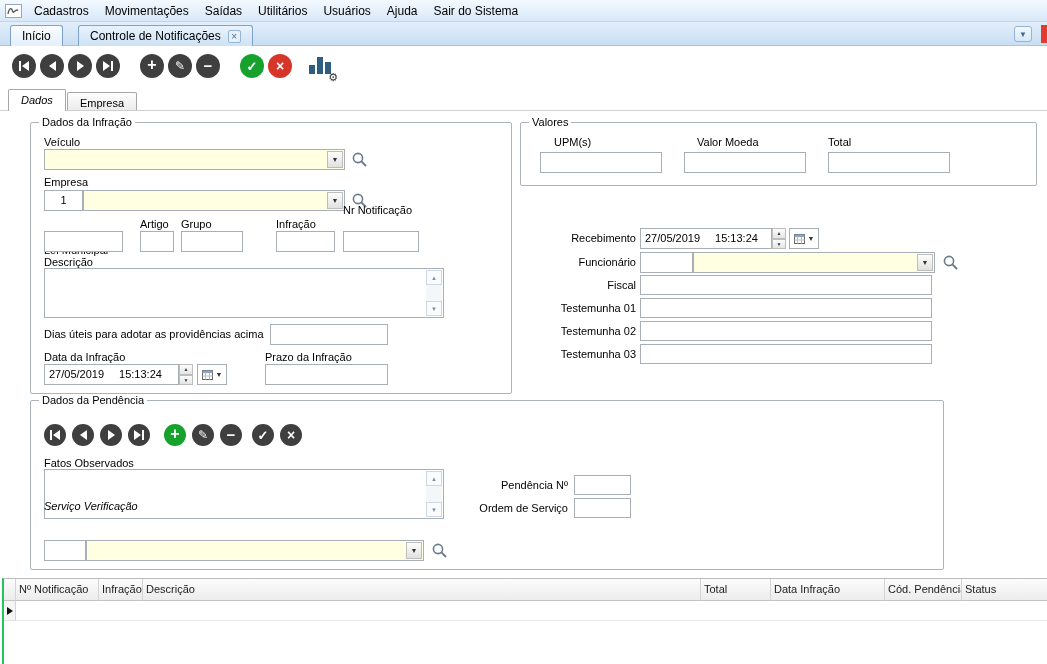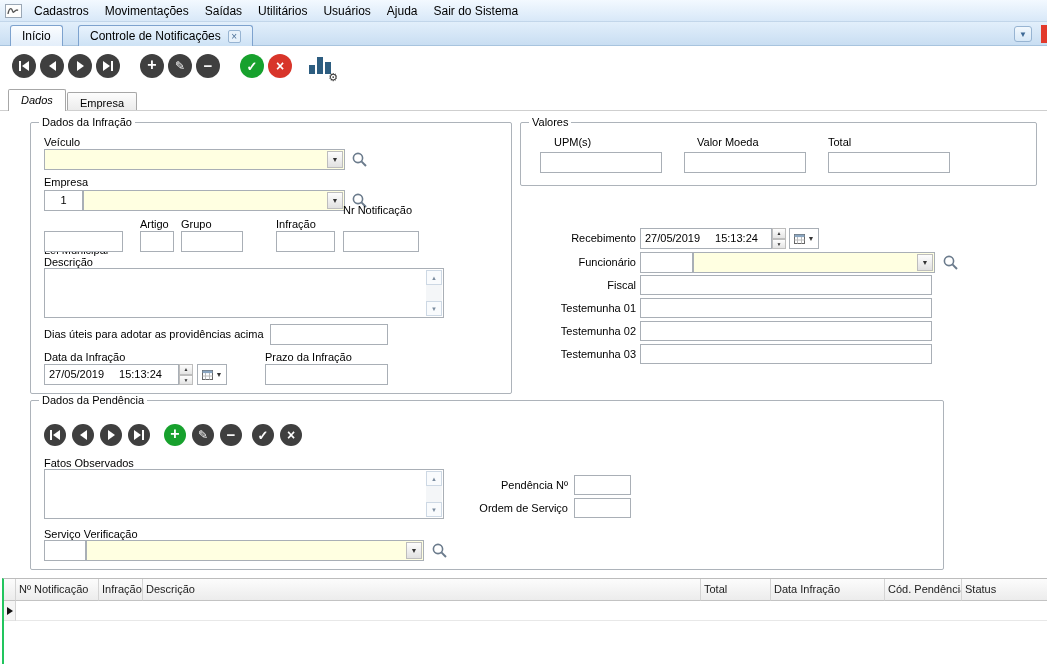--- a/index.html
+++ b/index.html
@@ -331,21 +331,21 @@
       <div>▲</div>
       <div>▼</div>
     </div>
   </div>
 
   <div class="lbl r" style="left:460px;top:479px;width:108px;">Pendência Nº</div>
   <div class="field" style="left:574px;top:475px;width:57px;height:20px;"></div>
   <div class="lbl r" style="left:460px;top:502px;width:108px;">Ordem de Serviço</div>
   <div class="field" style="left:574px;top:498px;width:57px;height:20px;"></div>
 
-  <div class="lbl" style="left:44px;top:528px;">Serviço Verificação</div>
+  <div class="lbl" style="left:44px;top:500px;font-style:italic;">Serviço Verificação</div>
   <div class="field" style="left:44px;top:540px;width:42px;"></div>
   <div class="combo" style="left:86px;top:540px;width:338px;">
     <span class="dd">▼</span>
   </div>
   <button class="magbtn" style="left:430px;top:542px;">
     <svg width="17" height="17" viewBox="0 0 17 17">
         <circle cx="7" cy="7" r="4.6" fill="none" stroke="#6b7b8c" stroke-width="1.6"></circle>
         <line x1="10.4" y1="10.4" x2="15" y2="15" stroke="#6b7b8c" stroke-width="2"></line>
       </svg>
   </button>

